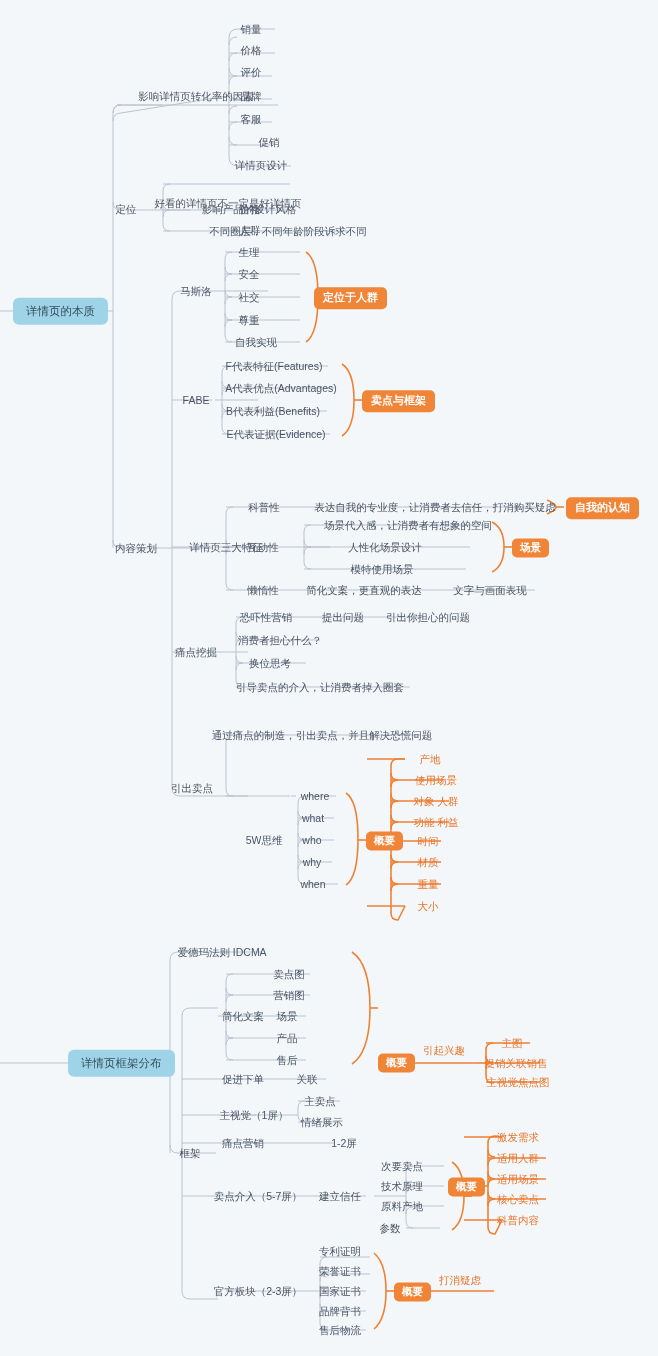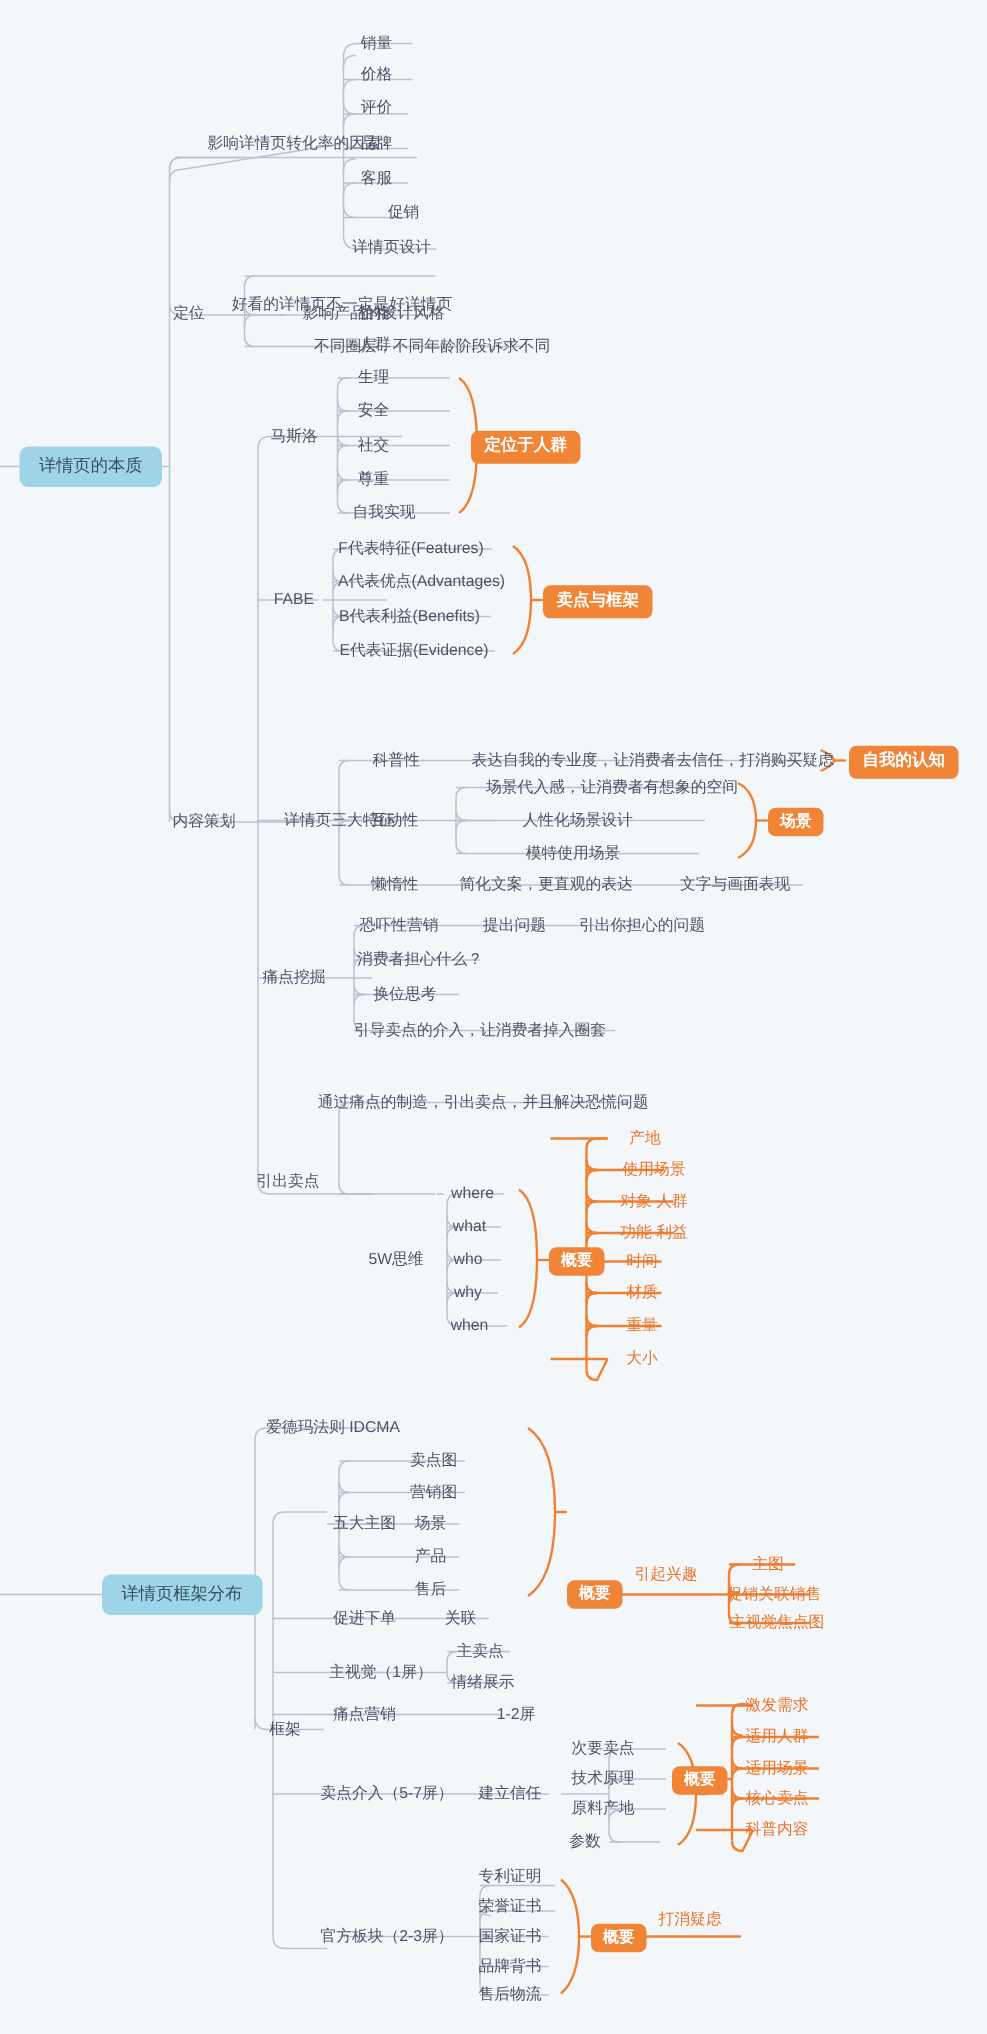--- a/index.html
+++ b/index.html
@@ -445,21 +445,21 @@
   <div class="node c orangetext" style="left:436px; top:822px;">功能 利益</div>
   <div class="node c orangetext" style="left:428px; top:841px;">时间</div>
   <div class="node c orangetext" style="left:428px; top:862px;">材质</div>
   <div class="node c orangetext" style="left:428px; top:884px;">重量</div>
   <div class="node c orangetext" style="left:428px; top:906px;">大小</div>
 
   <div class="root" style="left:68px; top:1063px;">详情页框架分布</div>
   <div class="node c" style="left:222px; top:952px;">爱德玛法则 IDCMA</div>
   <div class="node c" style="left:190px; top:1153px;">框架</div>
 
-  <div class="node c" style="left:243px; top:1016px;">五大主图</div>
+  <div class="node c" style="left:243px; top:1016px;">简化文案</div>
   <div class="node c" style="left:289px; top:974px;">卖点图</div>
   <div class="node c" style="left:289px; top:995px;">营销图</div>
   <div class="node c" style="left:287px; top:1016px;">场景</div>
   <div class="node c" style="left:287px; top:1038px;">产品</div>
   <div class="node c" style="left:287px; top:1060px;">售后</div>
 
   <div class="node c" style="left:243px; top:1079px;">促进下单</div>
   <div class="node c" style="left:307px; top:1079px;">关联</div>
 
   <div class="node c" style="left:254px; top:1115px;">主视觉（1屏）</div>

